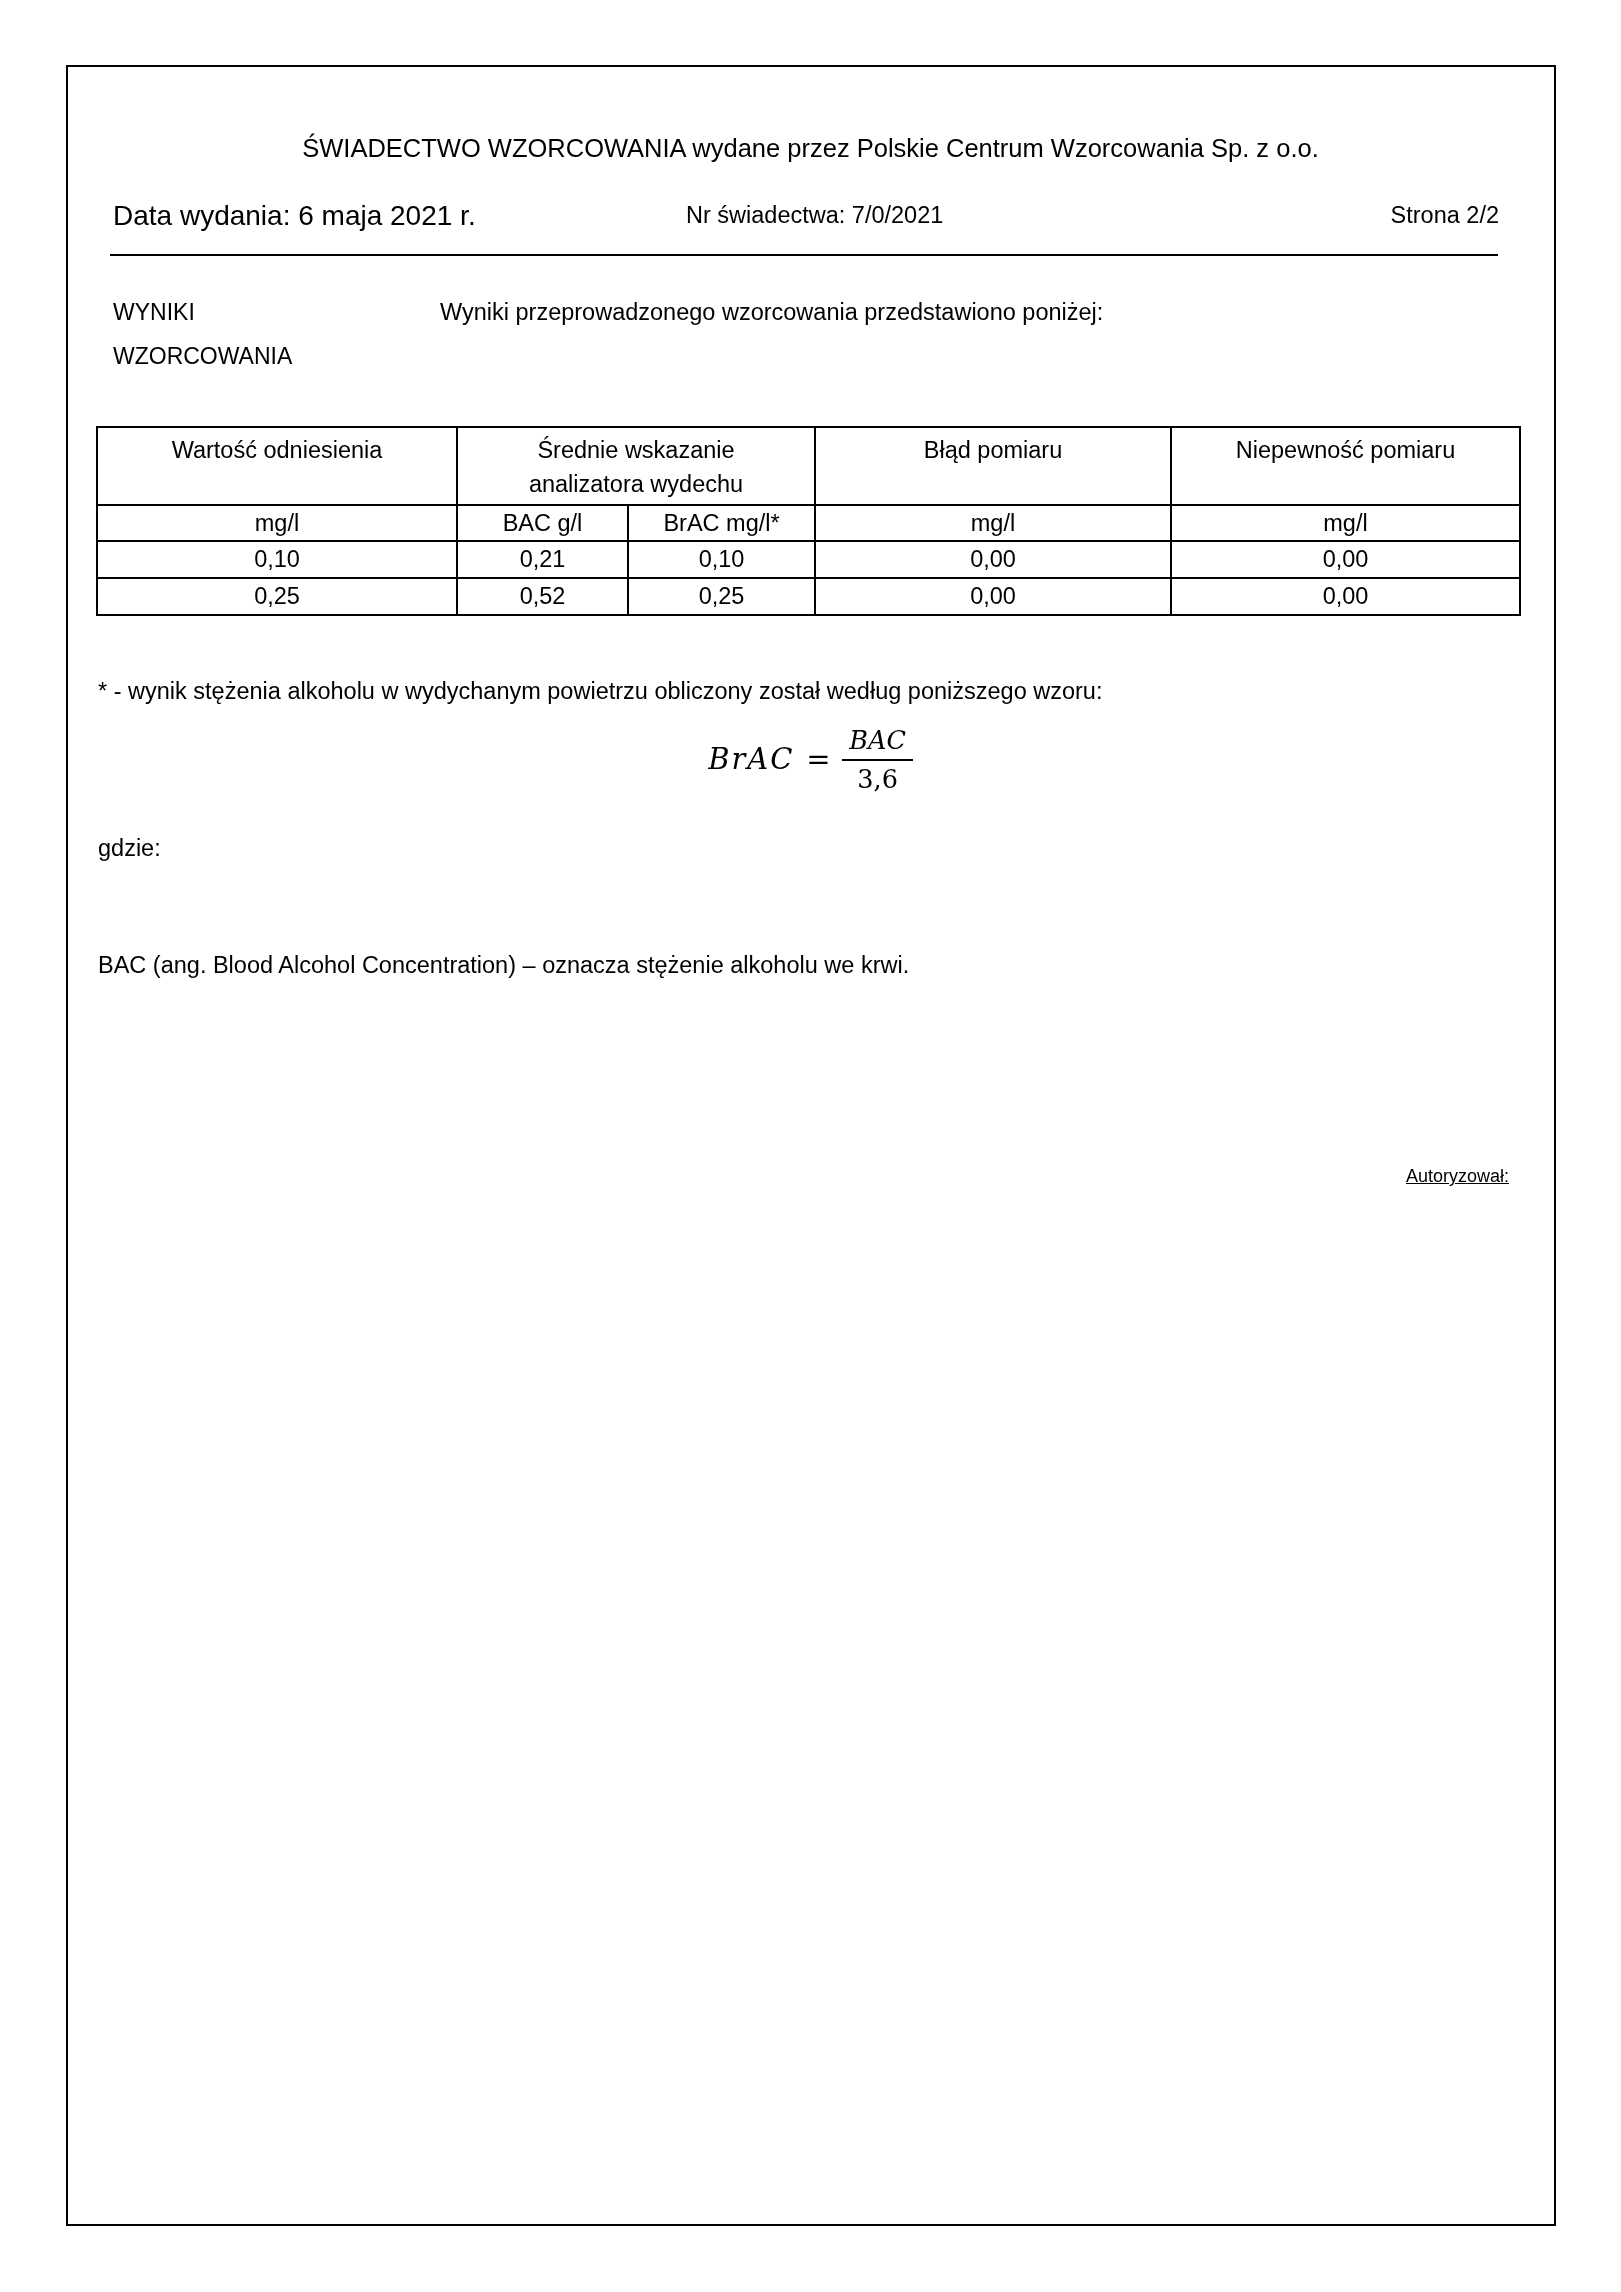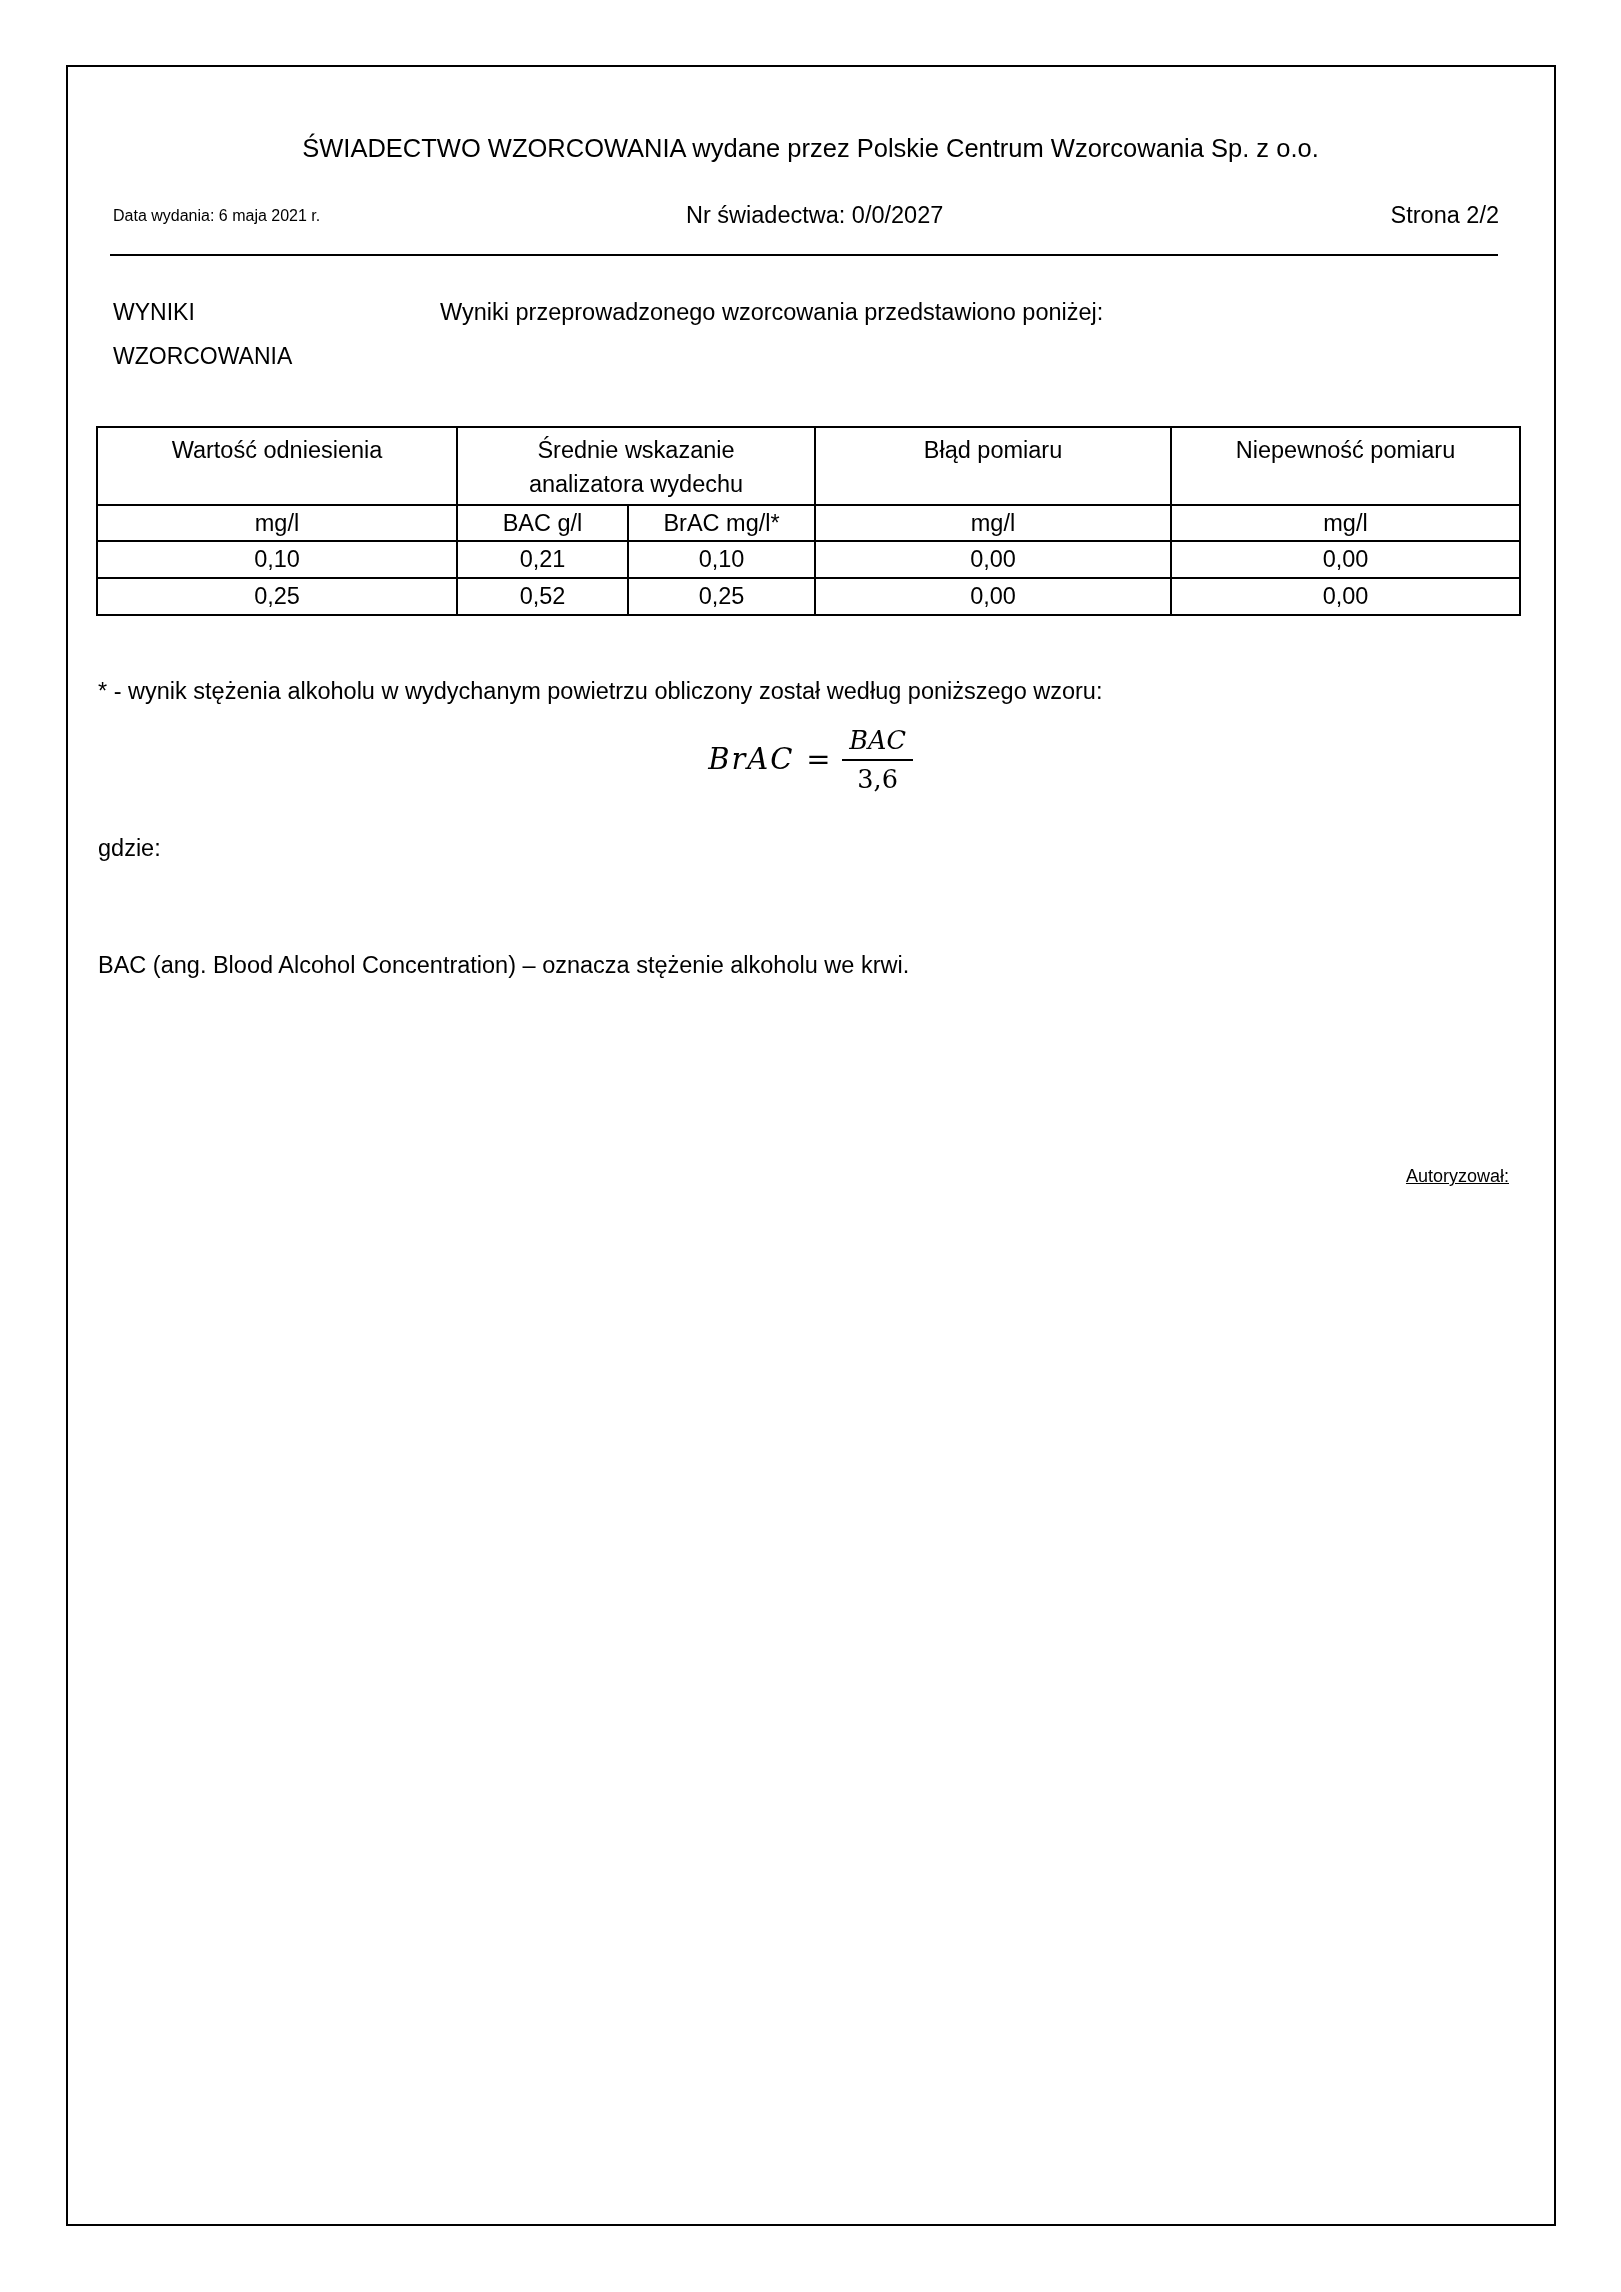--- a/index.html
+++ b/index.html
@@ -15,21 +15,21 @@
     position: absolute; left: 66px; top: 65px;
     width: 1490px; height: 2161px;
     border: 2px solid #000000;
     background: #ffffff;
   }
   .title {
     position: absolute; top: 131px; left: 0; width: 1621px;
     text-align: center; font-size: 25.5px; line-height: 35px;
     white-space: nowrap;
   }
-  .meta-date { position: absolute; left: 113px; top: 198px; font-size: 16px; line-height: 35px; white-space: nowrap; }
+  .meta-date { position: absolute; left: 113px; top: 198px; font-size: 28px; line-height: 35px; white-space: nowrap; }
   .meta-cert { position: absolute; left: 686px; top: 198px; font-size: 23.5px; line-height: 35px; white-space: nowrap; }
   .meta-page { position: absolute; right: 122px; top: 198px; font-size: 23.5px; line-height: 35px; white-space: nowrap; }
   .rule { position: absolute; left: 110px; top: 254px; width: 1388px; height: 0; border-top: 2px solid #000000; }
   .section-label {
     position: absolute; left: 113px; top: 290px; width: 240px;
     font-size: 23px; line-height: 44px;
   }
   .intro { position: absolute; left: 440px; top: 290px; font-size: 23.5px; line-height: 44px; white-space: nowrap; }
 
   table.results {
@@ -67,21 +67,21 @@
   .authorized { position: absolute; right: 112px; top: 1159px; font-size: 18px; line-height: 35px; white-space: nowrap; text-decoration: underline; }
 </style>
 </head>
 <body>
 
 <div class="page-border"></div>
 
 <div class="title">ŚWIADECTWO WZORCOWANIA wydane przez Polskie Centrum Wzorcowania Sp. z o.o.</div>
 
 <div class="meta-date">Data wydania: 6 maja 2021 r.</div>
-<div class="meta-cert">Nr świadectwa: 0/0/2027</div>
+<div class="meta-cert">Nr świadectwa: 7/0/2021</div>
 <div class="meta-page">Strona 2/2</div>
 
 <div class="rule"></div>
 
 <div class="section-label">WYNIKI WZORCOWANIA</div>
 <div class="intro">Wyniki przeprowadzonego wzorcowania przedstawiono poniżej:</div>
 
 <table class="results">
   <colgroup>
     <col style="width:360px">

